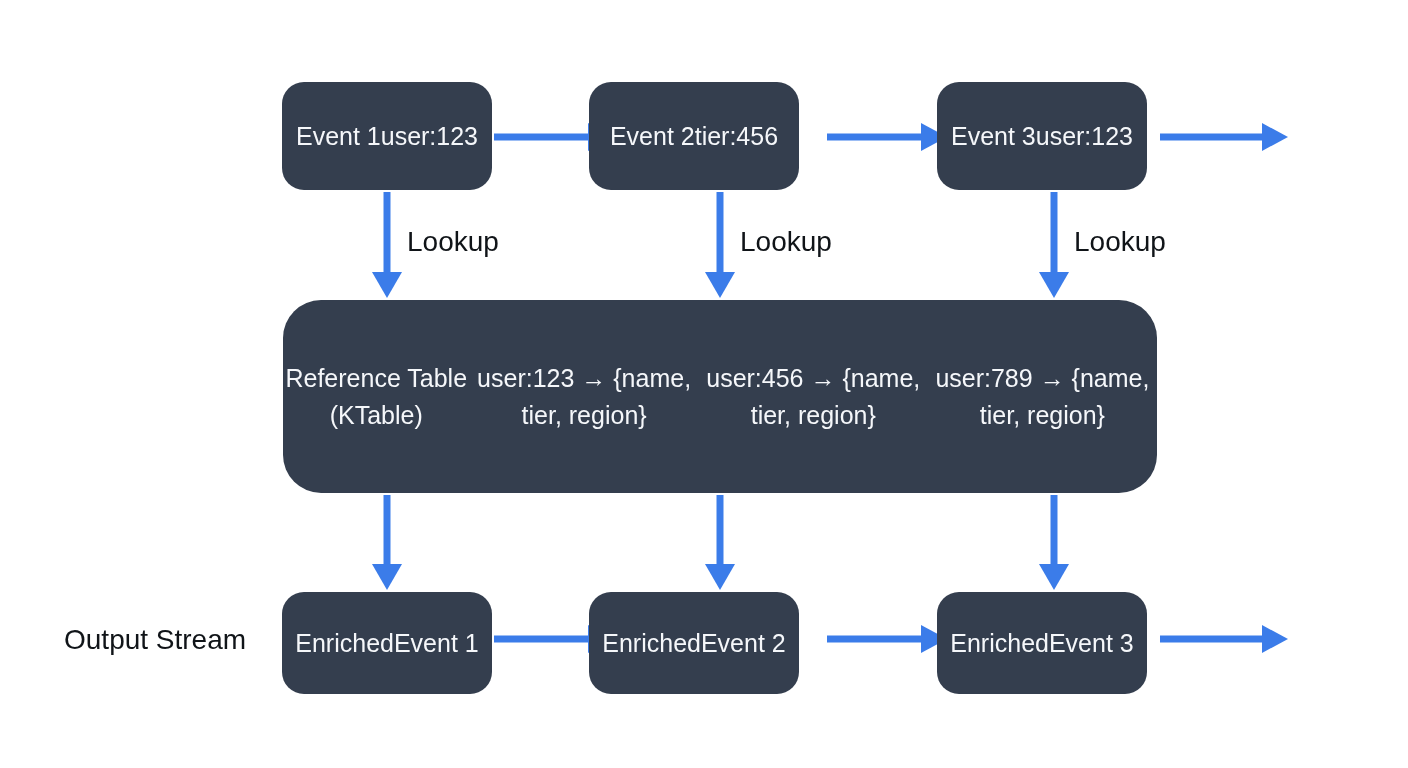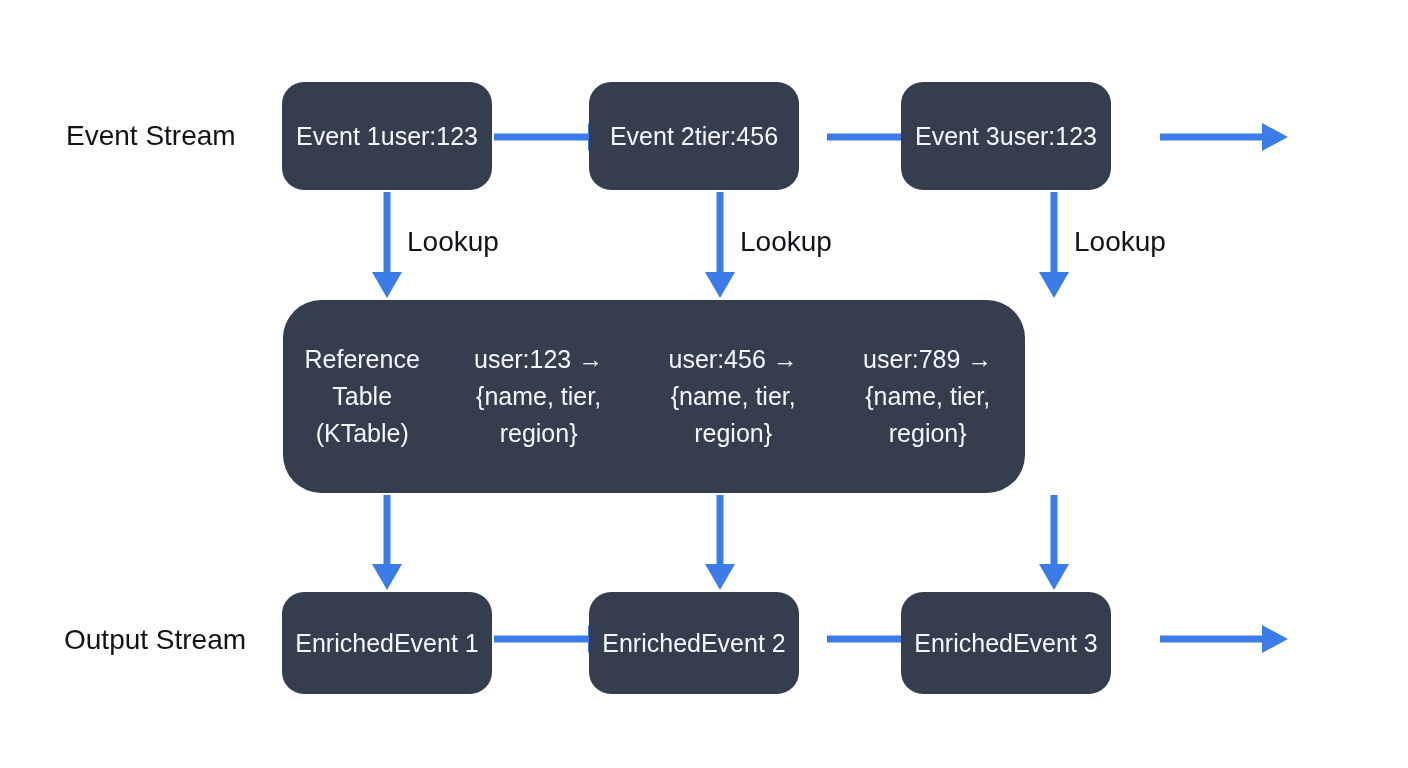--- a/index.html
+++ b/index.html
@@ -29,21 +29,21 @@
     display: flex; flex-direction: row;
     justify-content: center; align-items: center;
     text-align: center;
   }
   .event-box {
     width: 210px; height: 108px; top: 82px;
     border-radius: 22px;
     font-size: 25px; line-height: 37px;
   }
   .ref-table {
-    left: 283px; top: 300px; width: 742px; height: 193px;
+    left: 283px; top: 300px; width: 874px; height: 193px;
     border-radius: 38px;
     font-size: 25px; line-height: 37px;
   }
   .enriched-box {
     width: 210px; height: 102px; top: 592px;
     border-radius: 22px;
     font-size: 25px; line-height: 36px;
   }
   .stream-label {
     position: absolute;
@@ -53,21 +53,21 @@
   }
   .lookup-label {
     position: absolute;
     top: 226px;
     font-size: 28px;
     color: var(--label-text);
     white-space: nowrap;
   }
   .pos-1 { left: 282px; }
   .pos-2 { left: 589px; }
-  .pos-3 { left: 901px; }
+  .pos-3 { left: 937px; }
 </style>
 </head>
 <body>
 
 <div class="canvas">
 
   <svg class="arrows-layer" width="1408" height="768" viewBox="0 0 1408 768">
 
     <g>
       <line class="arrow-line" x1="494" y1="137" x2="588" y2="137"></line>
@@ -115,21 +115,20 @@
     <g>
       <line class="arrow-line" x1="827" y1="639" x2="921" y2="639"></line>
       <polygon class="arrow-head" points="947,639 921,625 921,653"></polygon>
     </g>
     <g>
       <line class="arrow-line" x1="1160" y1="639" x2="1262" y2="639"></line>
       <polygon class="arrow-head" points="1288,639 1262,625 1262,653"></polygon>
     </g>
   </svg>
 
-  <div class="stream-label" style="left:66px; top:120px;">Event Stream</div>
   <div class="stream-label" style="left:64px; top:624px;">Output Stream</div>
 
   <div class="node event-box pos-1">
     <div>Event 1</div>
     <div>user:123</div>
   </div>
   <div class="node event-box pos-2">
     <div>Event 2</div>
     <div>tier:456</div>
   </div>

